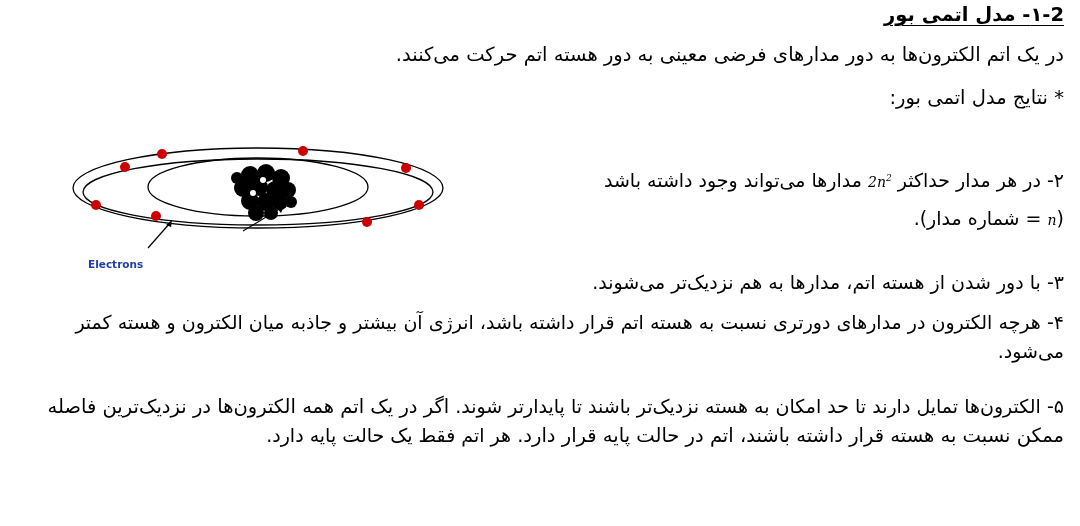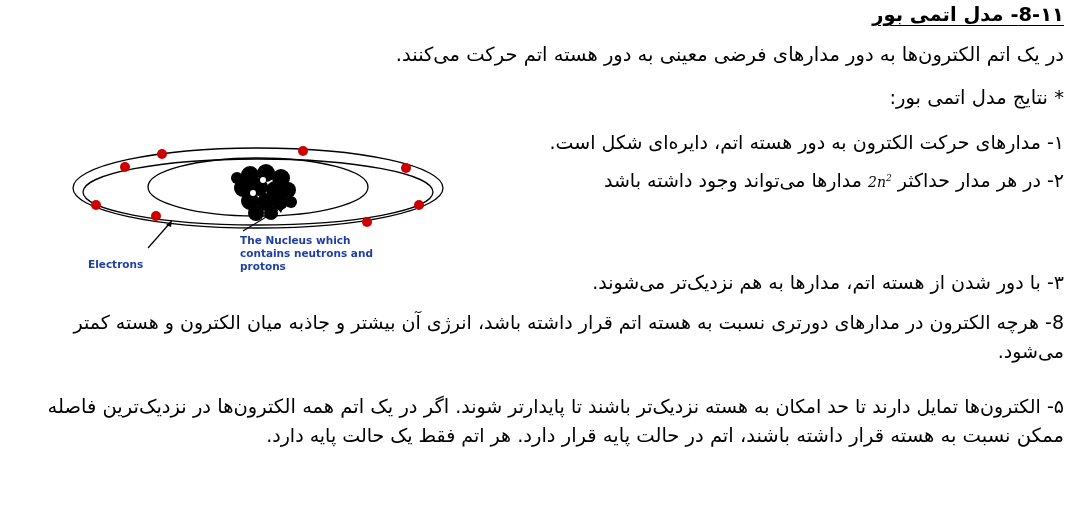--- a/index.html
+++ b/index.html
@@ -78,36 +78,38 @@
     text-align: left;
   }
   .lbl-electrons { left: 48px; top: 128px; }
   .lbl-nucleus { left: 200px; top: 104px; }
 </style>
 </head>
 <body>
 
 <div class="page">
 
-  <div class="line title" style="right:16px; top:4px;">8-۱۱- مدل اتمی بور</div>
+  <div class="line title" style="right:16px; top:4px;">۱-2- مدل اتمی بور</div>
 
   <div class="line bold" style="right:16px; top:44px;">در یک اتم الکترون‌ها به دور مدارهای فرضی معینی به دور هسته اتم حرکت می‌کنند.</div>
 
   <div class="line bold" style="right:16px; top:87px;">* نتایج مدل اتمی بور:</div>
 
-  <div class="line normal" style="right:16px; top:132px;">۱- مدارهای حرکت الکترون به دور هسته اتم، دایره‌ای شکل است.</div>
 
   <div class="line normal" style="right:16px; top:170px;">
     <span>۲- در هر مدار حداکثر </span><span class="ital"><span>2n</span><span class="sup">2</span></span><span> مدارها می‌تواند وجود داشته باشد</span>
   </div>
 
+  <div class="line normal" style="right:16px; top:208px;">
+    <span>(</span><span class="ital">n</span><span> = شماره مدار).</span>
+  </div>
 
   <div class="line normal" style="right:16px; top:272px;margin-left:33px;">۳- با دور شدن از هسته اتم، مدارها به هم نزدیک‌تر می‌شوند.</div>
 
-  <div class="wrapline" style="right:16px; top:308px; width:1048px;">8- هرچه الکترون در مدارهای دورتری نسبت به هسته اتم قرار داشته باشد، انرژی آن بیشتر و جاذبه میان الکترون و هسته کمتر می‌شود.</div>
+  <div class="wrapline" style="right:16px; top:308px; width:1048px;">۴- هرچه الکترون در مدارهای دورتری نسبت به هسته اتم قرار داشته باشد، انرژی آن بیشتر و جاذبه میان الکترون و هسته کمتر می‌شود.</div>
 
   <div class="wrapline" style="right:16px; top:392px; width:1048px;">
     <span>۵- الکترون‌ها تمایل دارند تا حد امکان به هسته نزدیک‌تر باشند تا پایدارتر شوند. </span><span class="bold">اگر در یک اتم همه الکترون‌ها در نزدیک‌ترین فاصله ممکن نسبت به هسته قرار داشته باشند، اتم در حالت پایه قرار دارد.</span><span> هر اتم فقط یک حالت پایه دارد.</span>
   </div>
 
   <div class="figure">
     <svg width="460" height="175" viewBox="0 0 460 175">
 
       <ellipse cx="218" cy="58" rx="185" ry="40" fill="none" stroke="#000" stroke-width="1.3"></ellipse>
 
@@ -147,16 +149,15 @@
       </g>
 
       <line x1="108" y1="118" x2="130" y2="93" stroke="#000" stroke-width="1.2"></line>
       <polygon points="132,90 126,95 131,97" fill="#000"></polygon>
 
       <line x1="203" y1="101" x2="241" y2="78" stroke="#000" stroke-width="1.2"></line>
       <polygon points="244,76 237,78 241,83" fill="#000"></polygon>
     </svg>
 
     <div class="fig-label lbl-electrons">Electrons</div>
-    <div class="fig-label lbl-nucleus" style="width:150px;">The Nucleus which contains neutrons and protons</div>
   </div>
 
 </div>
 
 </body></html>

